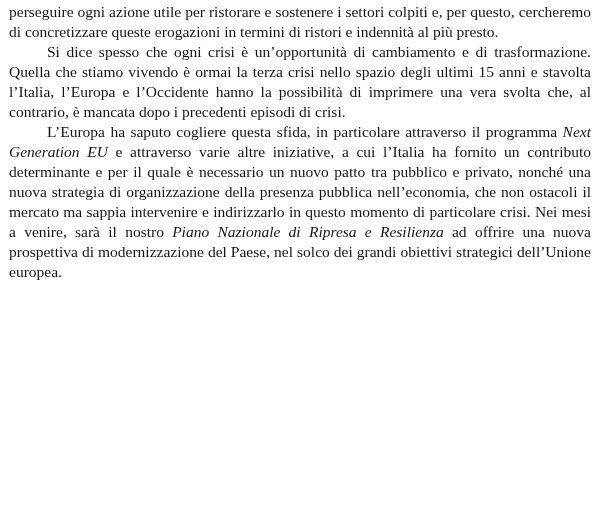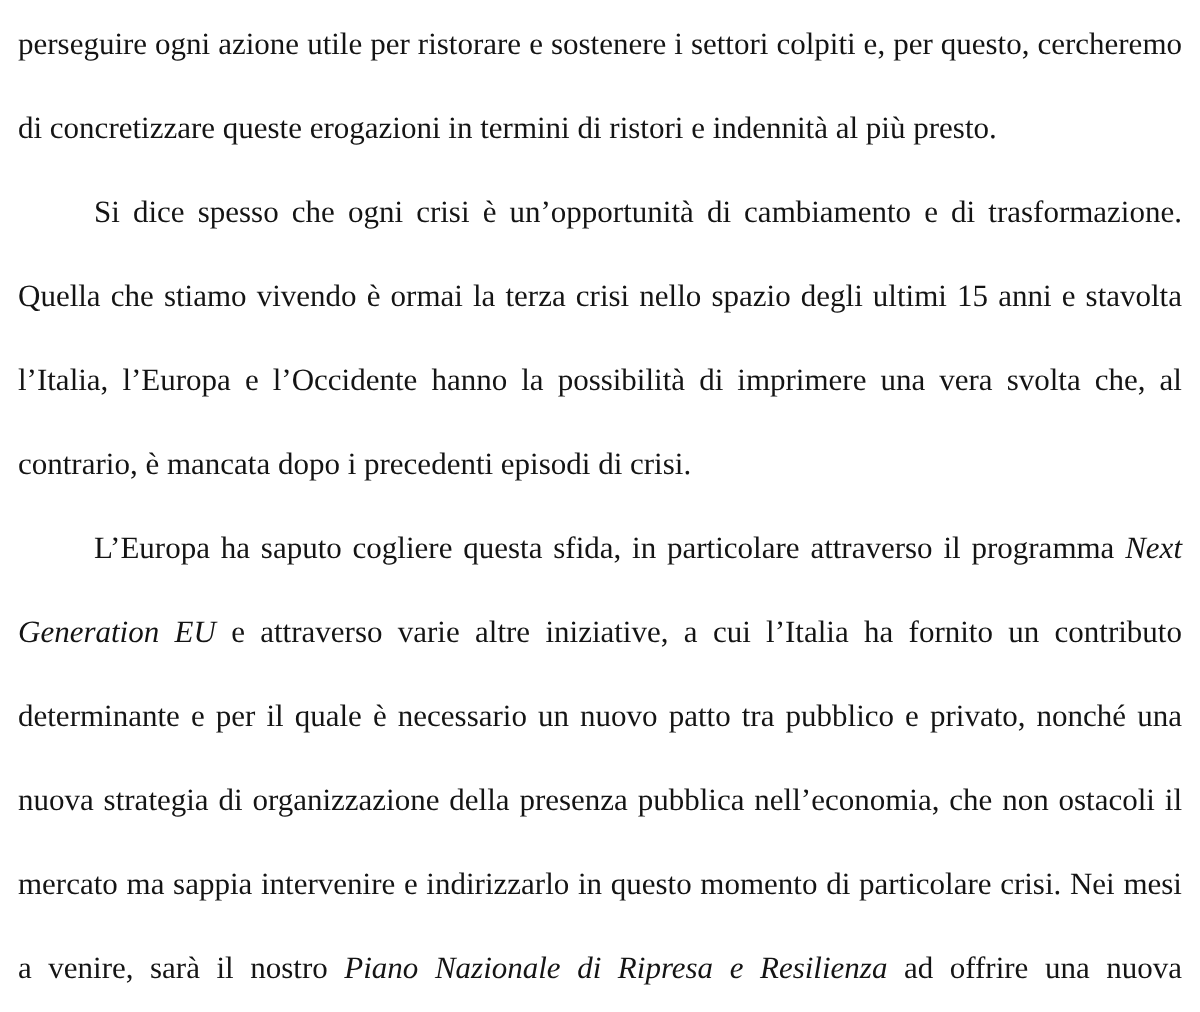--- a/index.html
+++ b/index.html
@@ -9,21 +9,21 @@
   }
   .page {
     width: 600px;
     height: 506px;
     box-sizing: border-box;
     padding: 2px 9px 0 9px;
     background: #ffffff;
     color: #141414;
     font-family: "Liberation Serif", serif;
     font-size: 15.5px;
-    line-height: 42px;
+    line-height: 20px;
     text-align: justify;
     overflow: hidden;
   }
   p.para {
     margin: 0;
     padding: 0;
   }
   p.para.indented {
     text-indent: 38px;
   }

